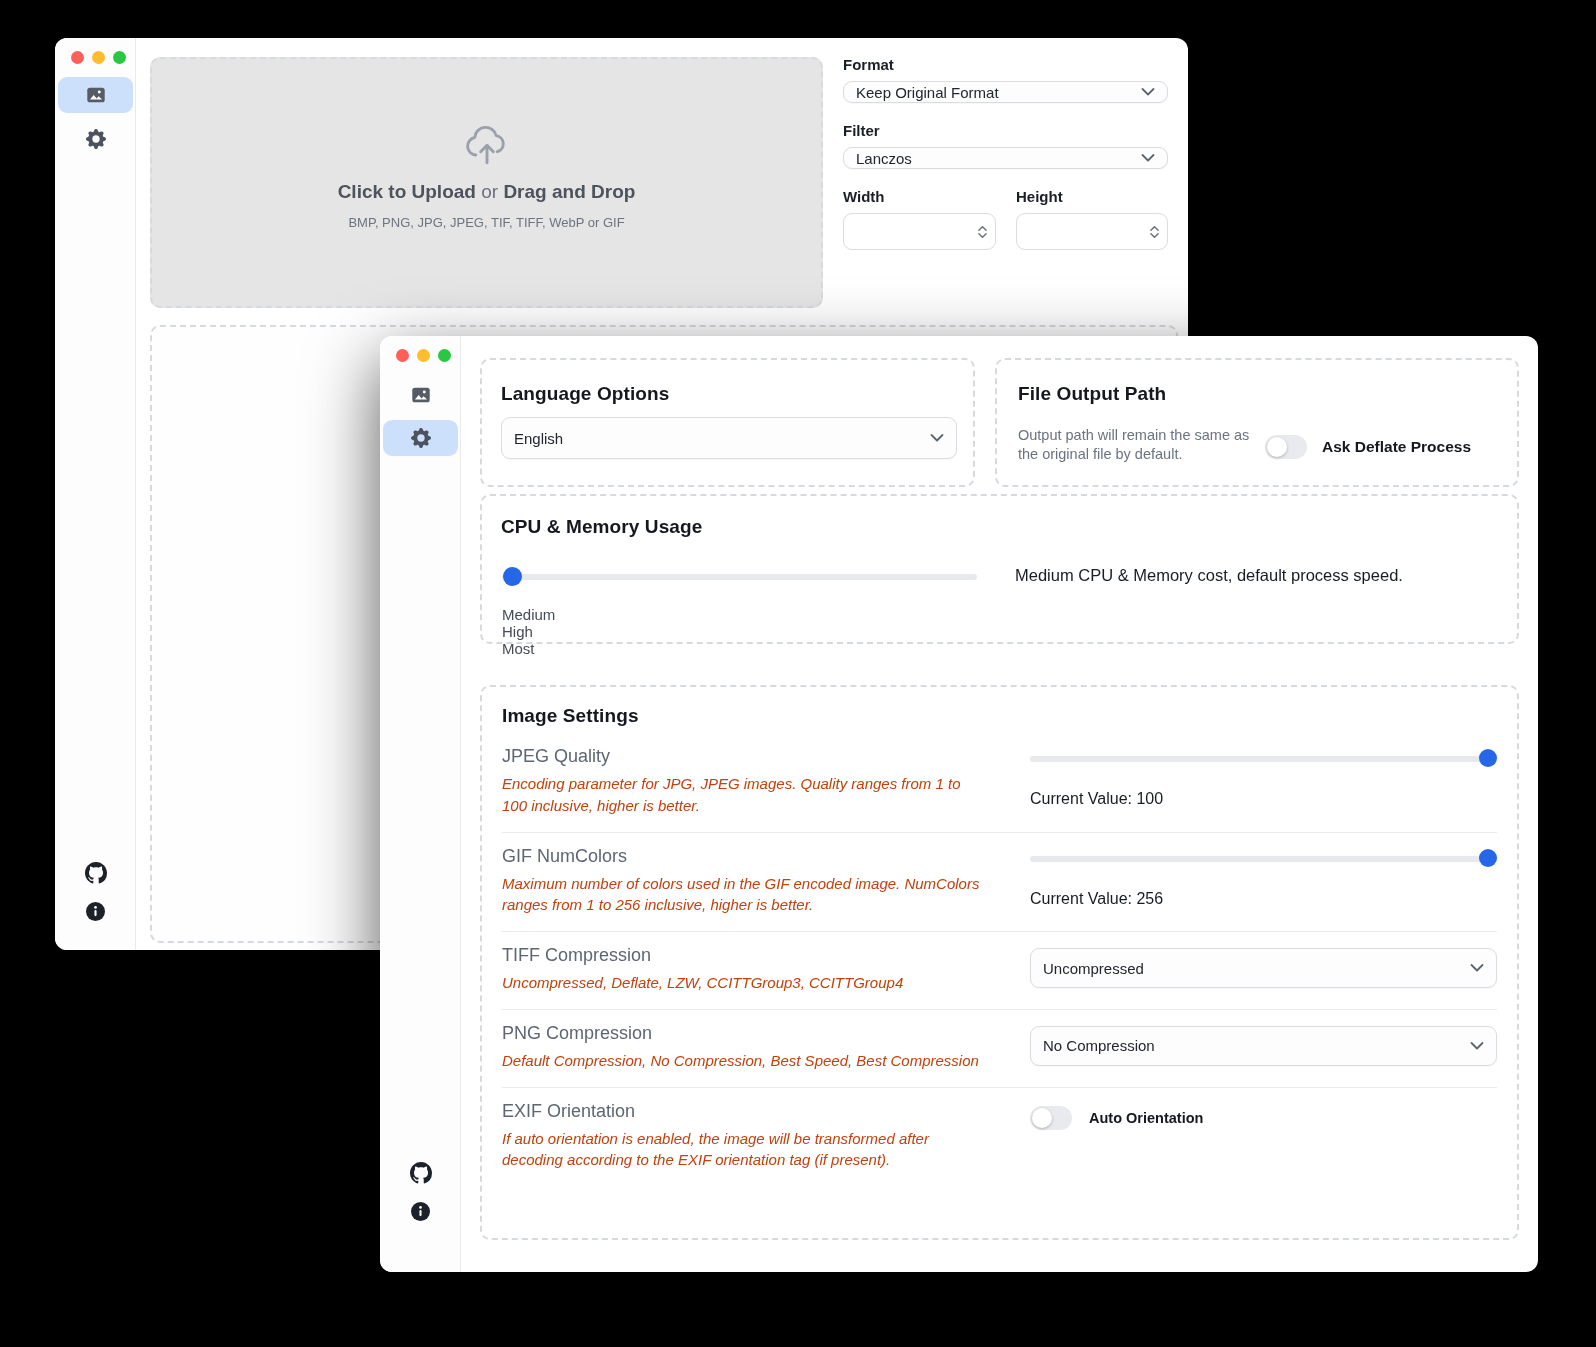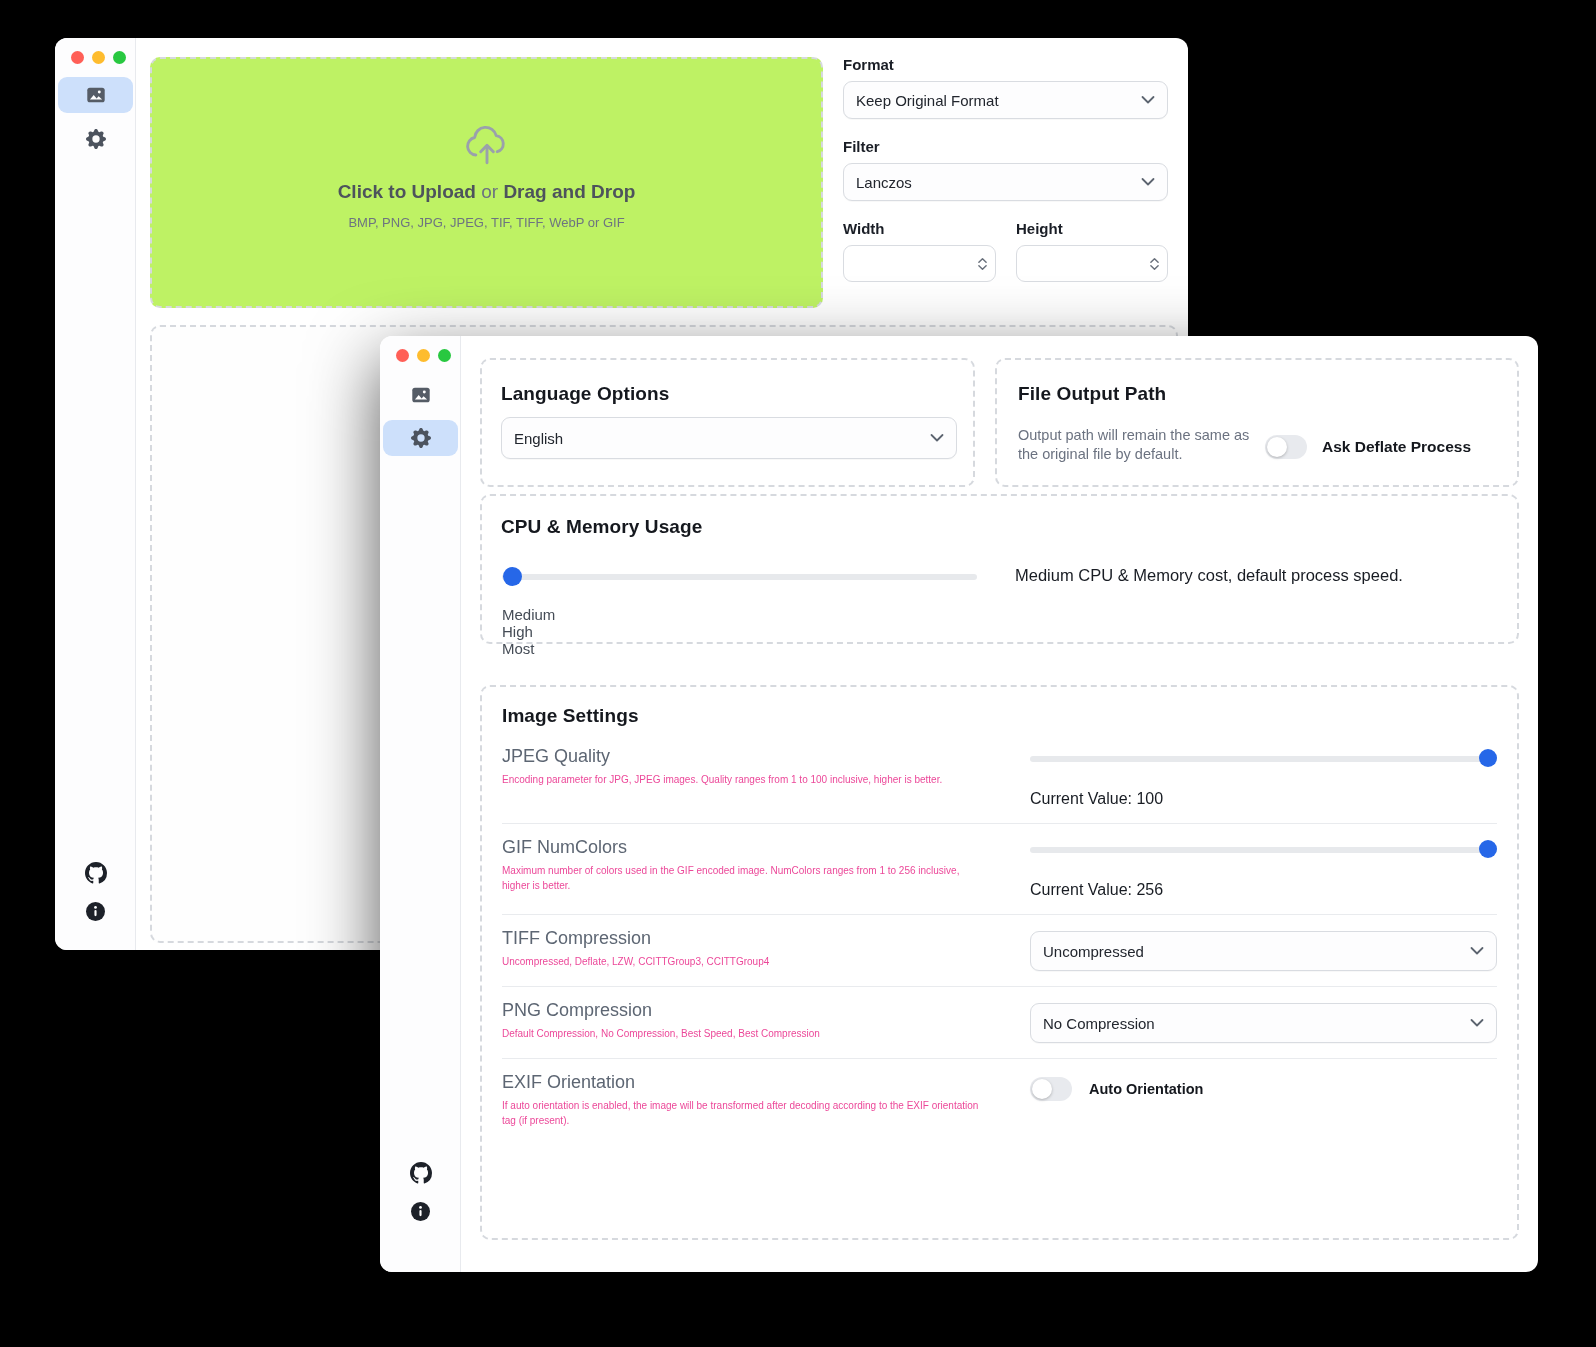--- a/index.html
+++ b/index.html
@@ -19,29 +19,29 @@
 
   .sidebar { position:absolute; left:0; top:0; bottom:0; width:81px; border-right:1px solid #e8eaee;
              border-radius:12px 0 0 12px; background:#fdfdfe; }
   .side-item { position:absolute; left:3px; width:75px; height:36px; border-radius:9px;
                display:flex; align-items:center; justify-content:center; cursor:pointer; }
   .side-item.selected { background:var(--sidebar-selected,#cde0fb); }
   .side-bottom-btn { position:absolute; left:0; width:81px; display:flex; justify-content:center; cursor:pointer; }
 
   
   .upload-box { position:absolute; left:95px; top:19px; width:673px; height:251px;
-                border:2px dashed #d6d9de; border-radius:10px; background:#bef264;
+                border:2px dashed #d6d9de; border-radius:10px; background:#e5e5e5;
                 display:flex; flex-direction:column; align-items:center; padding-top:64px; cursor:pointer; }
   .upload-title { margin-top:14px; font-size:19px; color:#6b7280; }
   .upload-title b { color:#4d535c; font-weight:700; }
   .upload-formats { margin-top:12px; font-size:13px; color:#6d7480; }
 
   .format-panel { position:absolute; left:788px; top:18px; width:325px; }
   .fp-label { display:block; font-size:15px; font-weight:700; color:#1a1e26; margin-bottom:8px; }
-  .select { position:relative; height:38px; border:1px solid #d9dce1; border-radius:9px; background:#fdfdfe;
+  .select { position:relative; height:22px; border:1px solid #d9dce1; border-radius:9px; background:#fdfdfe;
             display:flex; align-items:center; padding:0 34px 0 12px; font-size:15px; color:#22262e;
             box-shadow:0 1px 1px rgba(0,0,0,.03); cursor:pointer; }
   .select .chev { position:absolute; right:12px; top:50%; transform:translateY(-50%); }
   .fp-gap { height:19px; }
   .dim-row { display:flex; margin-top:0; }
   .dim-col { width:153px; }
   .dim-col + .dim-col { margin-left:20px; width:152px; }
   .num-input { position:relative; height:37px; border:1px solid #d9dce1; border-radius:9px; background:#fff; }
   .num-input input { width:100%; height:100%; border:0; outline:none; background:transparent; border-radius:9px;
                      padding:0 28px 0 12px; font-size:15px; color:#22262e; font-family:inherit; }
@@ -75,21 +75,21 @@
   .cpu-ticks { position:absolute; left:20px; top:110px; width:475px; display:flex; justify-content:space-between;
                font-size:15px; color:#454c56;flex-direction:column; }
   .cpu-status { position:absolute; left:533px; top:70px; font-size:16.5px; color:#181c23; }
 
   .settings-box { left:100px; top:349px; width:1039px; height:555px; padding:18px 20px 0; }
   .settings-box h2 { margin-bottom:6px; }
   .srow { display:flex; padding:13px 0 15px; }
   .srow + .srow { border-top:1px solid #e9ebee; }
   .sleft { width:480px; }
   .sleft h3 { font-size:18px; font-weight:400; color:#5d6673; margin-bottom:6px; }
-  .sleft p { font-size:10px; line-height:1.45; color:#ec4899; }
+  .sleft p { font-size:15px; line-height:1.45; color:#c2410c;font-style:italic; }
   .sright { margin-left:auto; width:467px; padding-top:3px; }
   .row-slider { width:467px; }
   .row-slider .dot { width:18px; height:18px; }
   .current-value { margin-top:22px; font-size:16px; color:#181c23; }
   .sright .select { height:40px; }
   .exif-toggle-row { display:flex; align-items:center; gap:17px; padding-top:2px; }
   .exif-toggle-row .toggle-label { font-size:14.5px; }
 
   svg { display:block; }
 </style>

